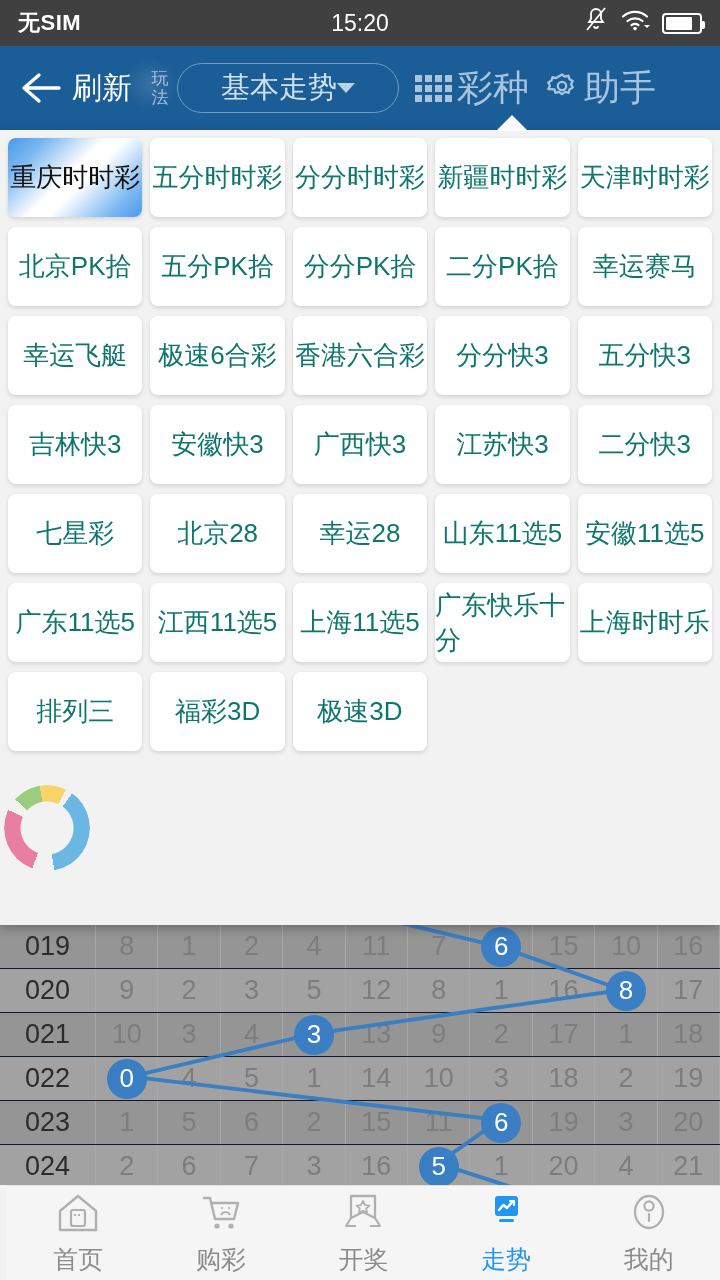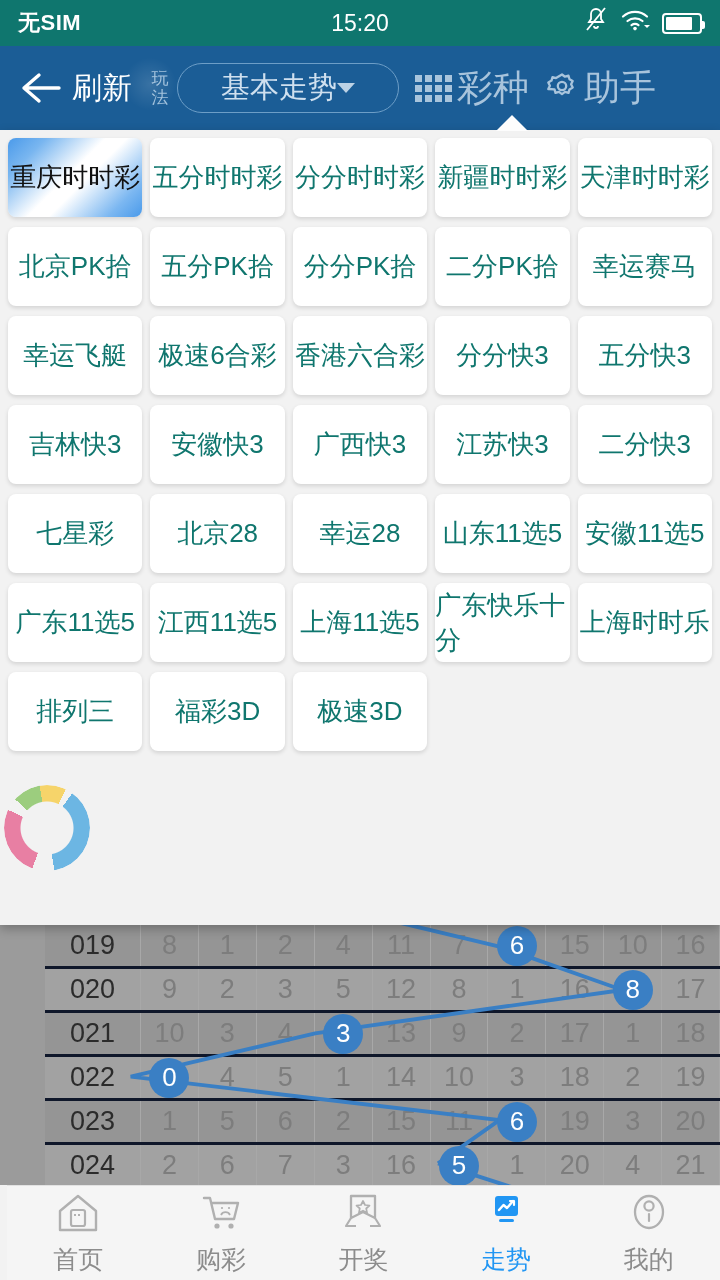--- a/index.html
+++ b/index.html
@@ -5,21 +5,21 @@
   * { margin:0; padding:0; box-sizing:border-box; }
   html,body { width:720px; height:1280px; overflow:hidden; }
   body {
     font-family:"Liberation Sans","DejaVu Sans",sans-serif;
     background:#f2f2f2;
     position:relative;
   }
 
   
   .statusbar{
-    height:46px; background:#0f766e; color:#fff;
+    height:46px; background:#404040; color:#fff;
     display:flex; align-items:center; padding:0 18px;
     font-size:22px; position:relative;
   }
   .sb-carrier{ font-weight:600; letter-spacing:.5px;}
   .sb-time{
     position:absolute; left:0; right:0; text-align:center;
     font-size:23px; font-weight:500; pointer-events:none;
   }
   .sb-right{ margin-left:auto; display:flex; align-items:center; gap:12px; z-index:2;}
   .battery{
@@ -101,22 +101,21 @@
             mask:radial-gradient(circle, transparent 0 26px, #000 27px);
   }
 
   
   .table-area{
     position:absolute; left:0; right:0; top:925px; bottom:95px;
     background:#9b9b9b; overflow:hidden;
   }
   .trow{
     display:flex; height:44px; align-items:stretch;
-    border-bottom:3px solid #0f172a;
-    margin-left:45px;
+    border-bottom:1px solid #0f172a;
   }
   .trow.alt{ background:#a2a2a2; }
   .trow.dark{ background:#959595; }
   .tcell{
     flex:1; display:flex; align-items:center; justify-content:center;
     font-size:27px; color:#7d7d7d; border-right:1px solid #a8a8a8;
     position:relative;
   }
   .tcell.idx{ flex:0 0 96px; color:#2b2b2b; font-size:27px; }
   .ball{

